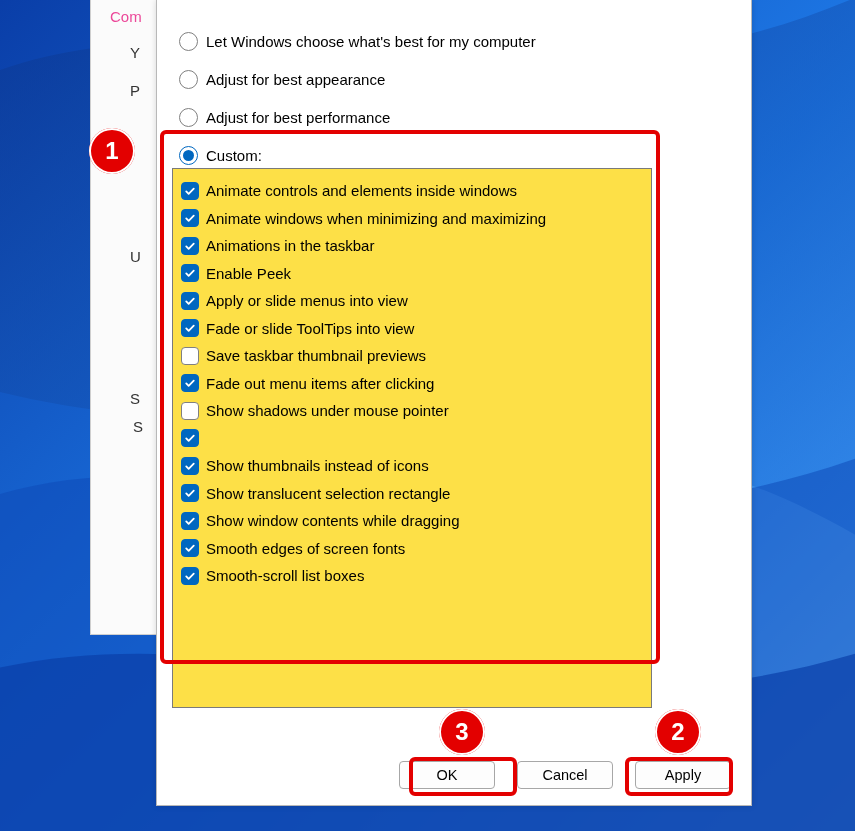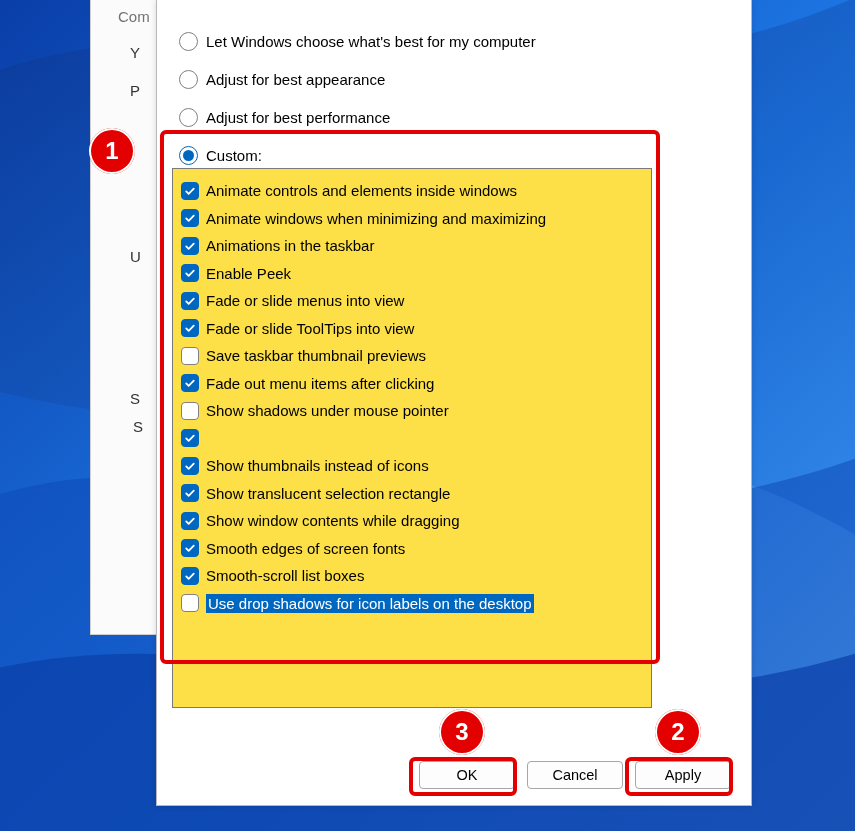--- a/index.html
+++ b/index.html
@@ -28,23 +28,22 @@
     position: absolute;
     left: 90px; top: 0;
     width: 450px; height: 635px;
     background: #fbfbfb;
     border: 1px solid #cfcfcf;
     border-top: none;
     z-index: 1;
   }
   .tab-hint {
     position: absolute; left: 110px; top: 8px;
-    font-size: 15px; color: #737373;
+    font-size: 15px; color: #ec4899;
     z-index: 2;
-    margin-left: 8px;
   }
   .under-letter {
     position: absolute;
     font-size: 15px; color: #333;
     z-index: 2;
   }
 
   .dialog {
     position: absolute;
     left: 156px; top: 0;
@@ -113,21 +112,21 @@
   .check-label { white-space: nowrap; }
   .check-label.selected {
     background: #0067c0; color: #fff;
     padding: 1px 2px;
   }
 
   
   .button-bar {
     position: absolute;
     right: 20px; bottom: 16px;
-    display: flex; gap: 12px;
+    display: flex; gap: 22px;
     z-index: 6;
   }
   .btn {
     width: 96px; height: 28px;
     border: 1px solid #a7a7a7;
     border-radius: 4px;
     background: #fdfdfd;
     font-size: 14.5px;
     display: flex; align-items: center; justify-content: center;
     cursor: pointer;
@@ -253,21 +252,21 @@
           </svg>
         </span>
         <span class="check-label">Enable Peek</span>
       </div>
       <div class="check-row">
         <span class="cb checked">
           <svg width="12" height="12" viewBox="0 0 16 16">
             <path d="M3 8.5 L6.2 11.7 L13 4.9" fill="none" stroke="#fff" stroke-width="2.4" stroke-linecap="round" stroke-linejoin="round"></path>
           </svg>
         </span>
-        <span class="check-label">Fade or slide menus into view</span>
+        <span class="check-label">Apply or slide menus into view</span>
       </div>
       <div class="check-row">
         <span class="cb checked">
           <svg width="12" height="12" viewBox="0 0 16 16">
             <path d="M3 8.5 L6.2 11.7 L13 4.9" fill="none" stroke="#fff" stroke-width="2.4" stroke-linecap="round" stroke-linejoin="round"></path>
           </svg>
         </span>
         <span class="check-label">Fade or slide ToolTips into view</span>
       </div>
       <div class="check-row">
@@ -326,24 +325,20 @@
         <span class="check-label">Smooth edges of screen fonts</span>
       </div>
       <div class="check-row">
         <span class="cb checked">
           <svg width="12" height="12" viewBox="0 0 16 16">
             <path d="M3 8.5 L6.2 11.7 L13 4.9" fill="none" stroke="#fff" stroke-width="2.4" stroke-linecap="round" stroke-linejoin="round"></path>
           </svg>
         </span>
         <span class="check-label">Smooth-scroll list boxes</span>
       </div>
-      <div class="check-row">
-        <span class="cb"></span>
-        <span class="check-label selected">Use drop shadows for icon labels on the desktop</span>
-      </div>
     </div>
 </div>
 
 <div class="anno-rect" style="left:160px; top:130px; width:500px; height:534px;"></div>
 <div class="anno-badge" style="left:89px; top:128px;">1</div>
 
 <div class="anno-btn-rect" style="left:409px; top:757px; width:108px; height:39px;"></div>
 <div class="anno-badge" style="left:439px; top:709px;">3</div>
 
 <div class="anno-btn-rect" style="left:625px; top:757px; width:108px; height:39px;"></div>

